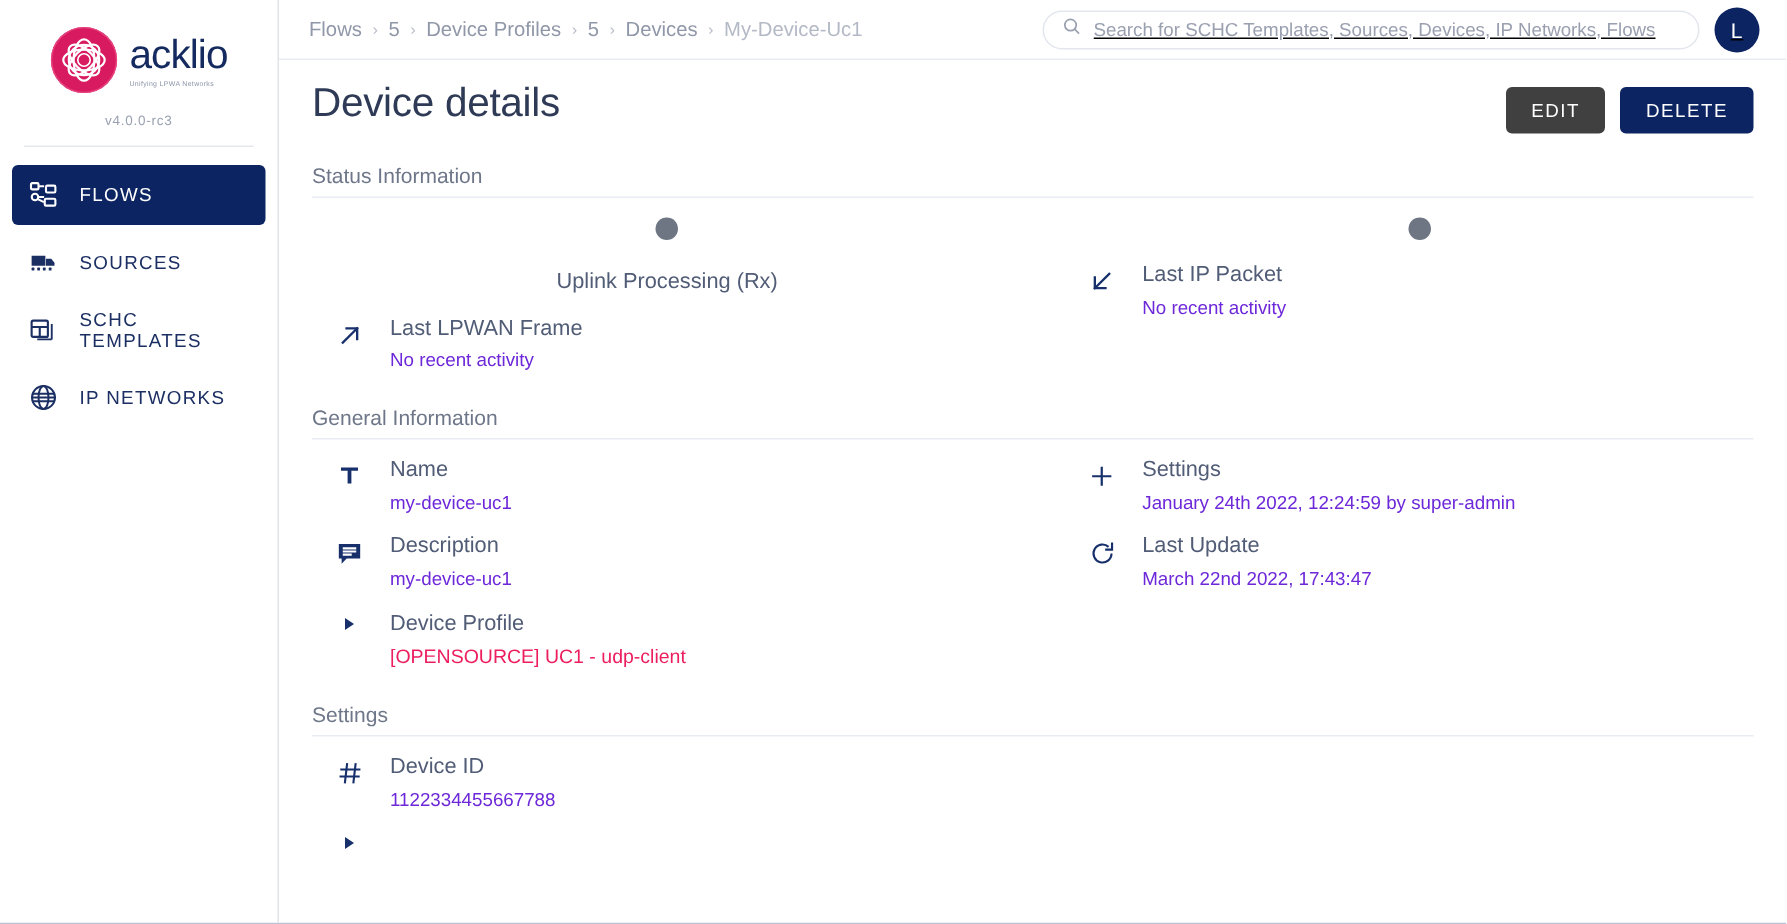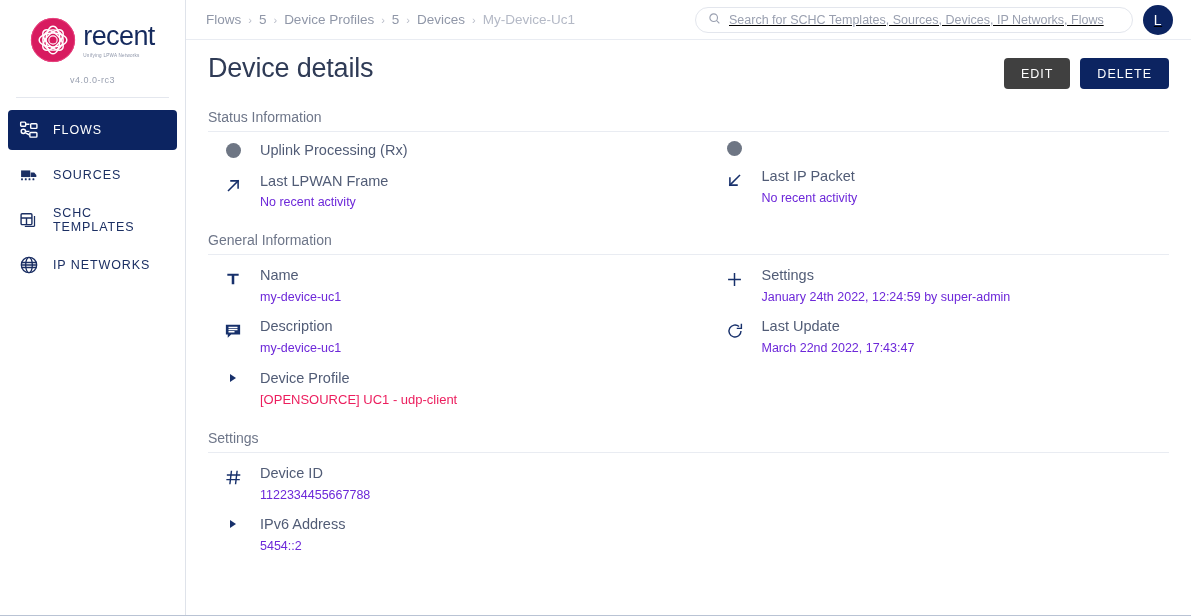--- a/index.html
+++ b/index.html
@@ -209,21 +209,21 @@
     color: #6d28d9;
     margin-top: 3px;
     line-height: 1.35;
   }
   .rvalue.link { color: #ec1e5e; cursor: pointer; font-size: 13px; }
   .status-dot {
     width: 15px; height: 15px; border-radius: 50%;
     background: #6e7684;
     display: block;
   }
-  .row.status { align-items: center; padding-top: 9px; padding-bottom: 0; }
+  .row.status { align-items: center; padding-top: 9px; padding-bottom: 0; flex-direction: column; }
   .row.status .rico { padding-top: 0; }
   .row.status .rlabel { font-size: 14.5px; }
   .caret {
     width: 0; height: 0;
     border-left: 6px solid #17306b;
     border-top: 4.5px solid transparent;
     border-bottom: 4.5px solid transparent;
   }
 </style>
 </head>
@@ -242,21 +242,21 @@
               <circle cx="50" cy="50" r="22"></circle>
               <ellipse cx="50" cy="50" rx="30" ry="15"></ellipse>
               <ellipse cx="50" cy="50" rx="15" ry="30"></ellipse>
               <ellipse cx="50" cy="50" rx="28" ry="14" transform="rotate(45 50 50)"></ellipse>
               <ellipse cx="50" cy="50" rx="14" ry="28" transform="rotate(45 50 50)"></ellipse>
             </g>
             <circle cx="50" cy="50" r="9" fill="#d81b60" stroke="#ffffff" stroke-width="2.4"></circle>
           </svg>
         </span>
         <span class="brand-text">
-          <span class="brand-word">recent</span>
+          <span class="brand-word">acklio</span>
           <span class="brand-tag">Unifying LPWA Networks</span>
         </span>
       </div>
       <div class="version">v4.0.0-rc3</div>
     </div>
 
     <div class="nav-sep"></div>
 
     <nav class="nav">
 
@@ -476,24 +476,20 @@
             </span>
             <div class="rbody">
               <div class="rlabel">Device ID</div>
               <div class="rvalue">1122334455667788</div>
             </div>
           </div>
           <div class="row">
             <span class="rico">
                 <i class="caret"></i>
               </span>
-            <div class="rbody">
-              <div class="rlabel">IPv6 Address</div>
-              <div class="rvalue">5454::2</div>
-            </div>
           </div>
         </div>
         <div></div>
       </div>
 
     </div>
   </main>
 </div>
 
 </body></html>

